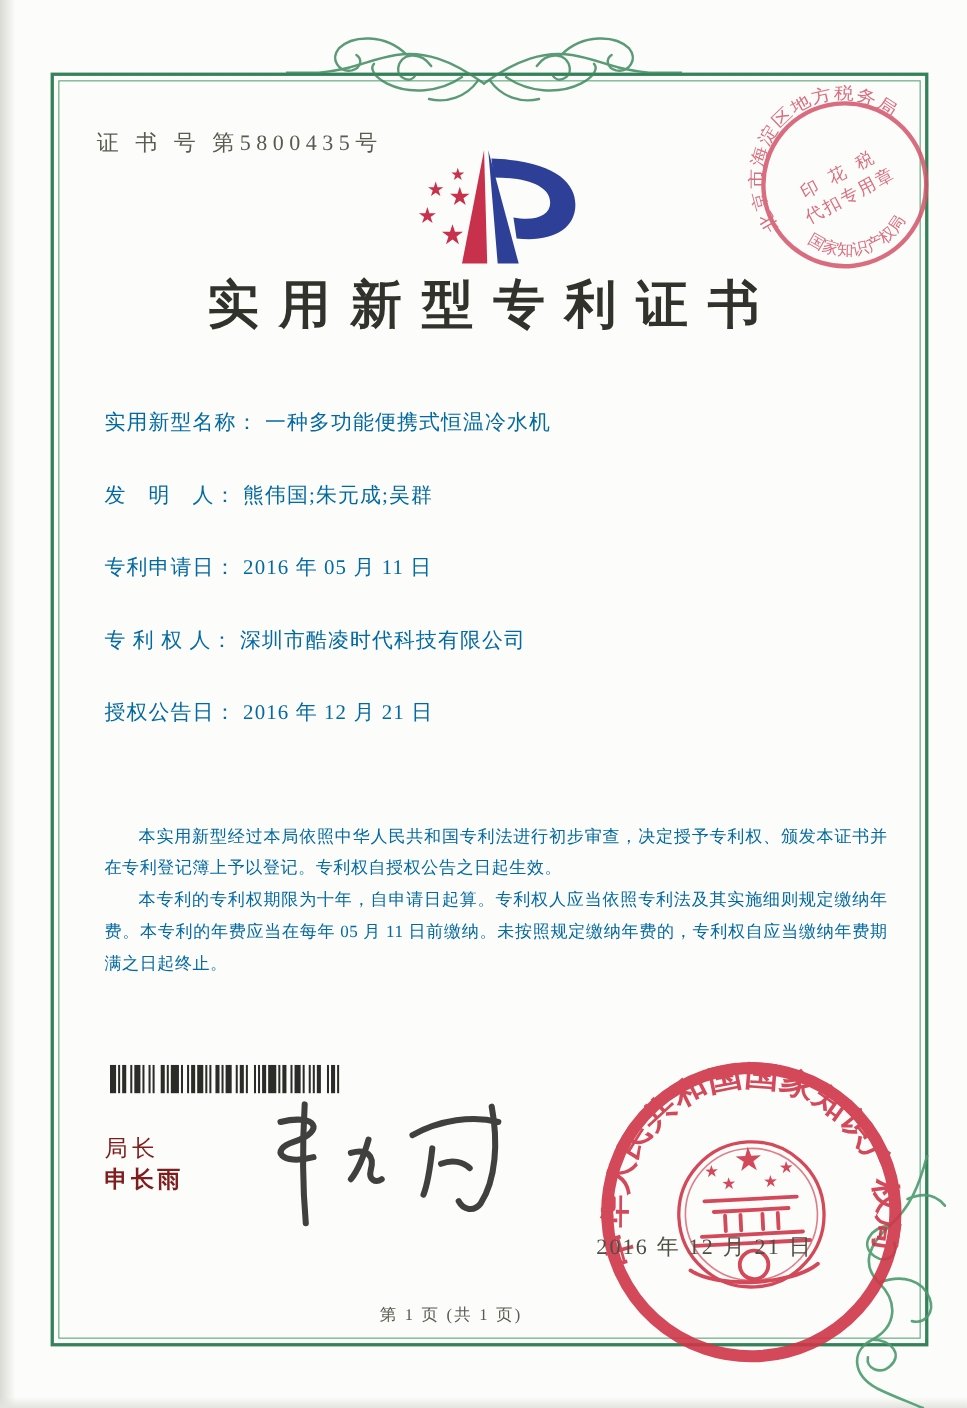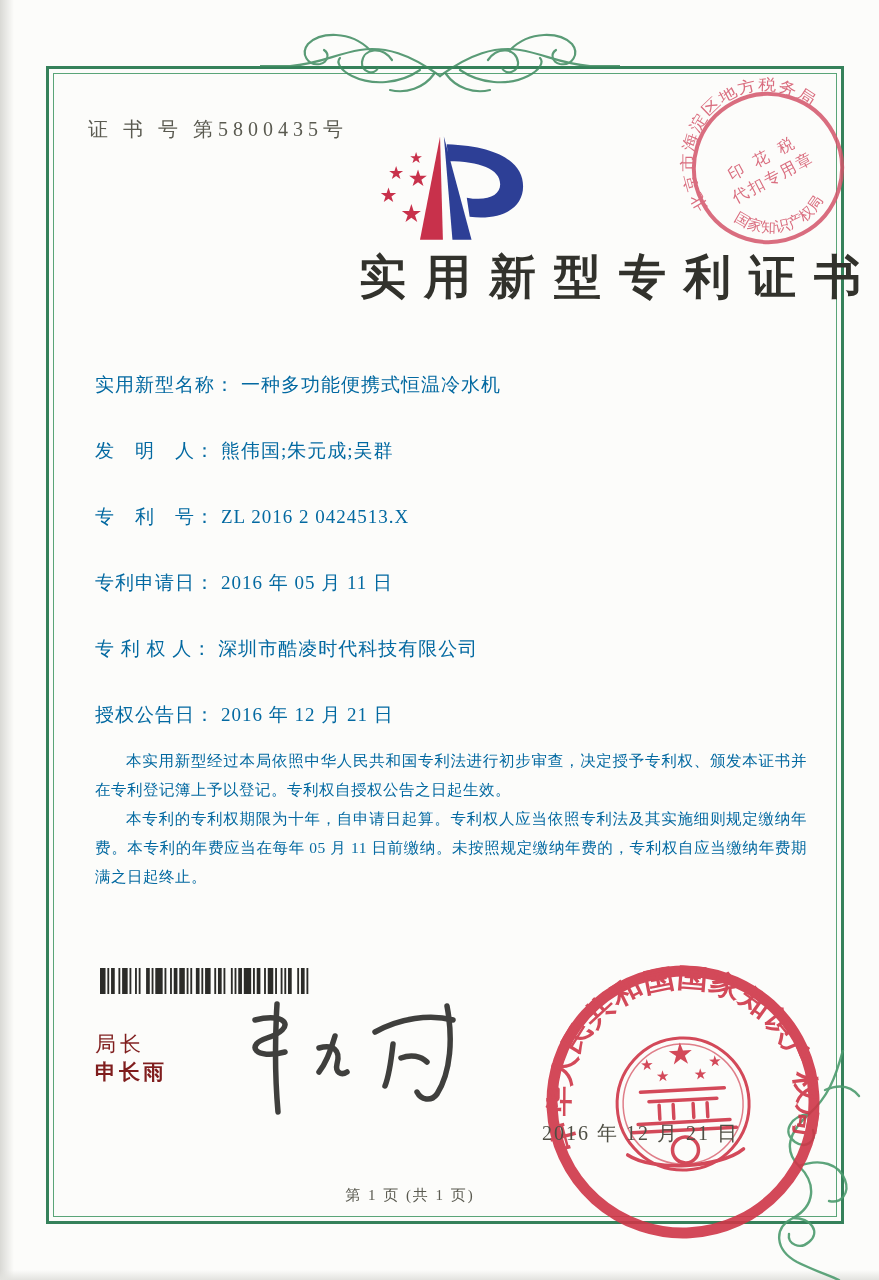--- a/index.html
+++ b/index.html
@@ -19,21 +19,21 @@
     border:3px solid #35815a;}
   .frame-inner{position:absolute;left:4px;top:4px;right:4px;bottom:4px;
     border:1px solid #5aa578;}
 
   .ornament{position:absolute;pointer-events:none;}
 
   .cert-no{position:absolute;left:88px;top:116px;font-size:20px;letter-spacing:5px;color:#5a5a50;}
 
   .logo{position:absolute;left:336px;top:126px;}
 
-  .title{position:absolute;left:0;top:246px;width:879px;text-align:right;
+  .title{position:absolute;left:0;top:246px;width:879px;text-align:center;
     font-size:47px;font-weight:bold;letter-spacing:18px;text-indent:18px;color:#32322c;}
 
   .fields{position:absolute;left:95px;top:370px;width:720px;}
   .field-row{height:30px;line-height:30px;margin-bottom:36px;font-size:19px;
     color:#0369a1;white-space:nowrap;}
   .field-row .lab{letter-spacing:1px;}
   .field-row .val{margin-left:6px;letter-spacing:1px;}
 
   .paragraphs{position:absolute;left:95px;top:746px;width:712px;}
   .paragraphs p{margin:0;text-indent:2em;font-size:15.5px;line-height:29px;
@@ -123,23 +123,20 @@
 </svg>
 
 <div class="title">实用新型专利证书</div>
 
 <div class="fields">
   <div class="field-row">
     <span class="lab">实用新型名称：</span><span class="val">一种多功能便携式恒温冷水机</span>
   </div>
   <div class="field-row">
     <span class="lab">发　明　人：</span><span class="val">熊伟国;朱元成;吴群</span>
-  </div>
-  <div class="field-row">
-    <span class="lab">专　利　号：</span><span class="val">ZL 2016 2 0424513.X</span>
   </div>
   <div class="field-row">
     <span class="lab">专利申请日：</span><span class="val">2016 年 05 月 11 日</span>
   </div>
   <div class="field-row">
     <span class="lab">专 利 权 人：</span><span class="val">深圳市酷凌时代科技有限公司</span>
   </div>
   <div class="field-row">
     <span class="lab">授权公告日：</span><span class="val">2016 年 12 月 21 日</span>
   </div>

